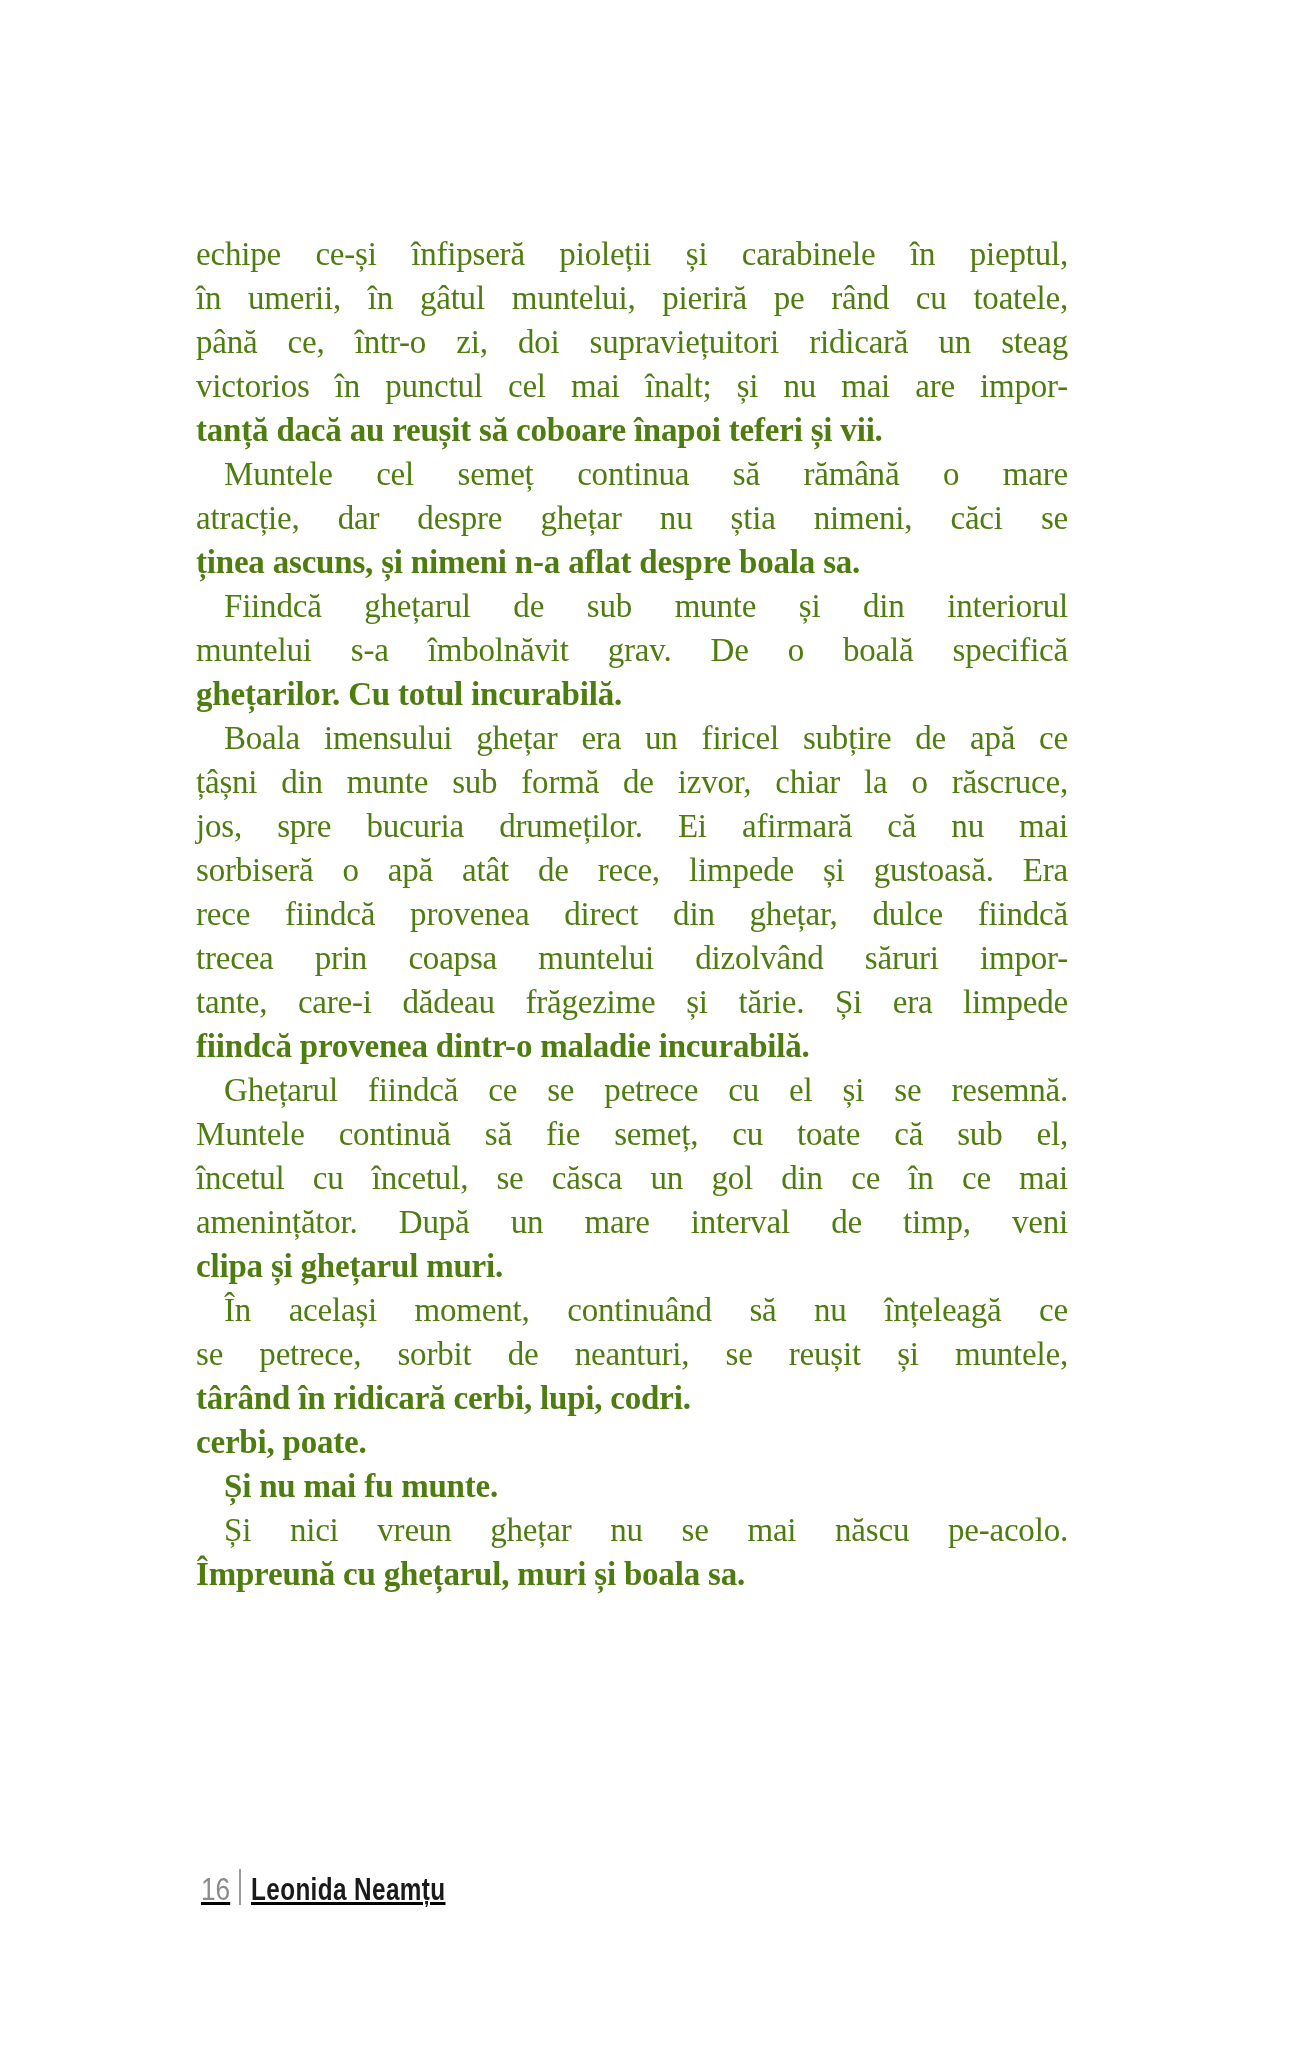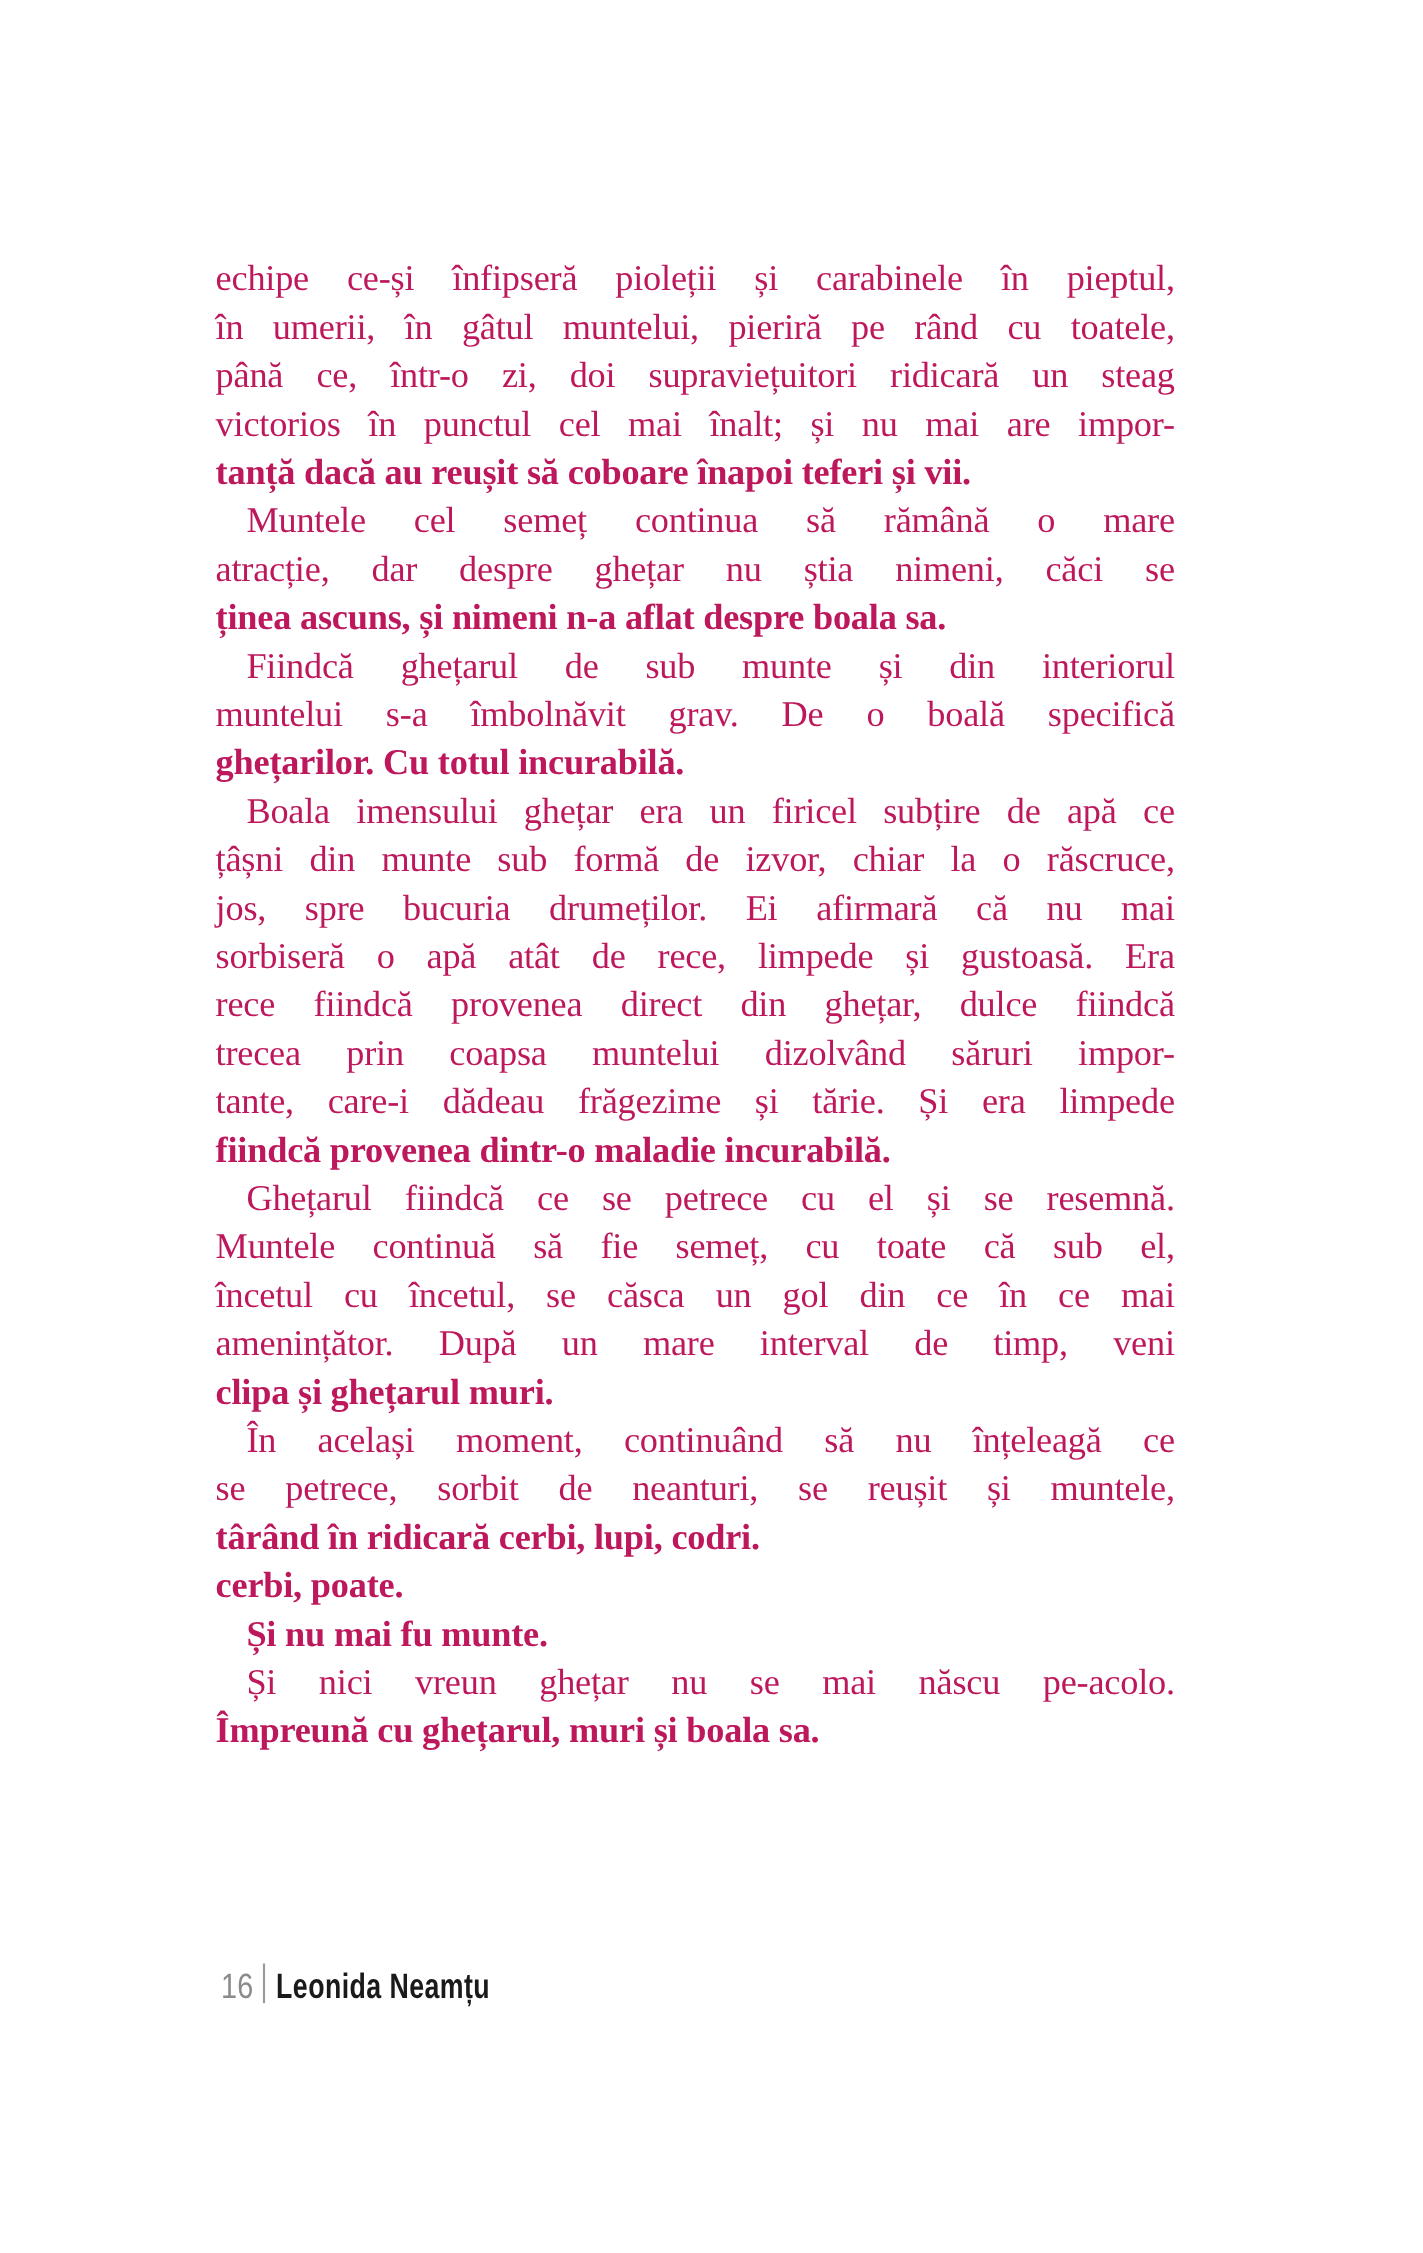--- a/index.html
+++ b/index.html
@@ -14,45 +14,46 @@
   .page {
     position: absolute;
     inset: 0;
     background: #ffffff;
   }
   .text-block {
     position: absolute;
     left: 196px;
     top: 232px;
     width: 872px;
-    color: #be185d;
+    color: #4d7c0f;
     font-size: 33px;
     line-height: 44px;
     letter-spacing: -0.2px;
   }
   .para { margin: 0; }
   .line {
     text-align: justify;
     text-align-last: justify;
     height: 44px;
   }
   .line.last {
     text-align-last: left;
     font-weight: bold;
   }
   .line.indent {
     text-indent: 28px;
   }
   .footer {
     position: absolute;
     left: 201px;
-    top: 1785px;
+    top: 1869px;
     display: flex;
     align-items: flex-start;
     height: 40px;
+    text-decoration: underline;
   }
   .pagenum {
     display: inline-block;
     font-family: "Liberation Sans", sans-serif;
     font-size: 32px;
     font-weight: 400;
     color: #8b8b8b;
     transform: scaleX(0.82);
     transform-origin: left center;
     line-height: 40px;

